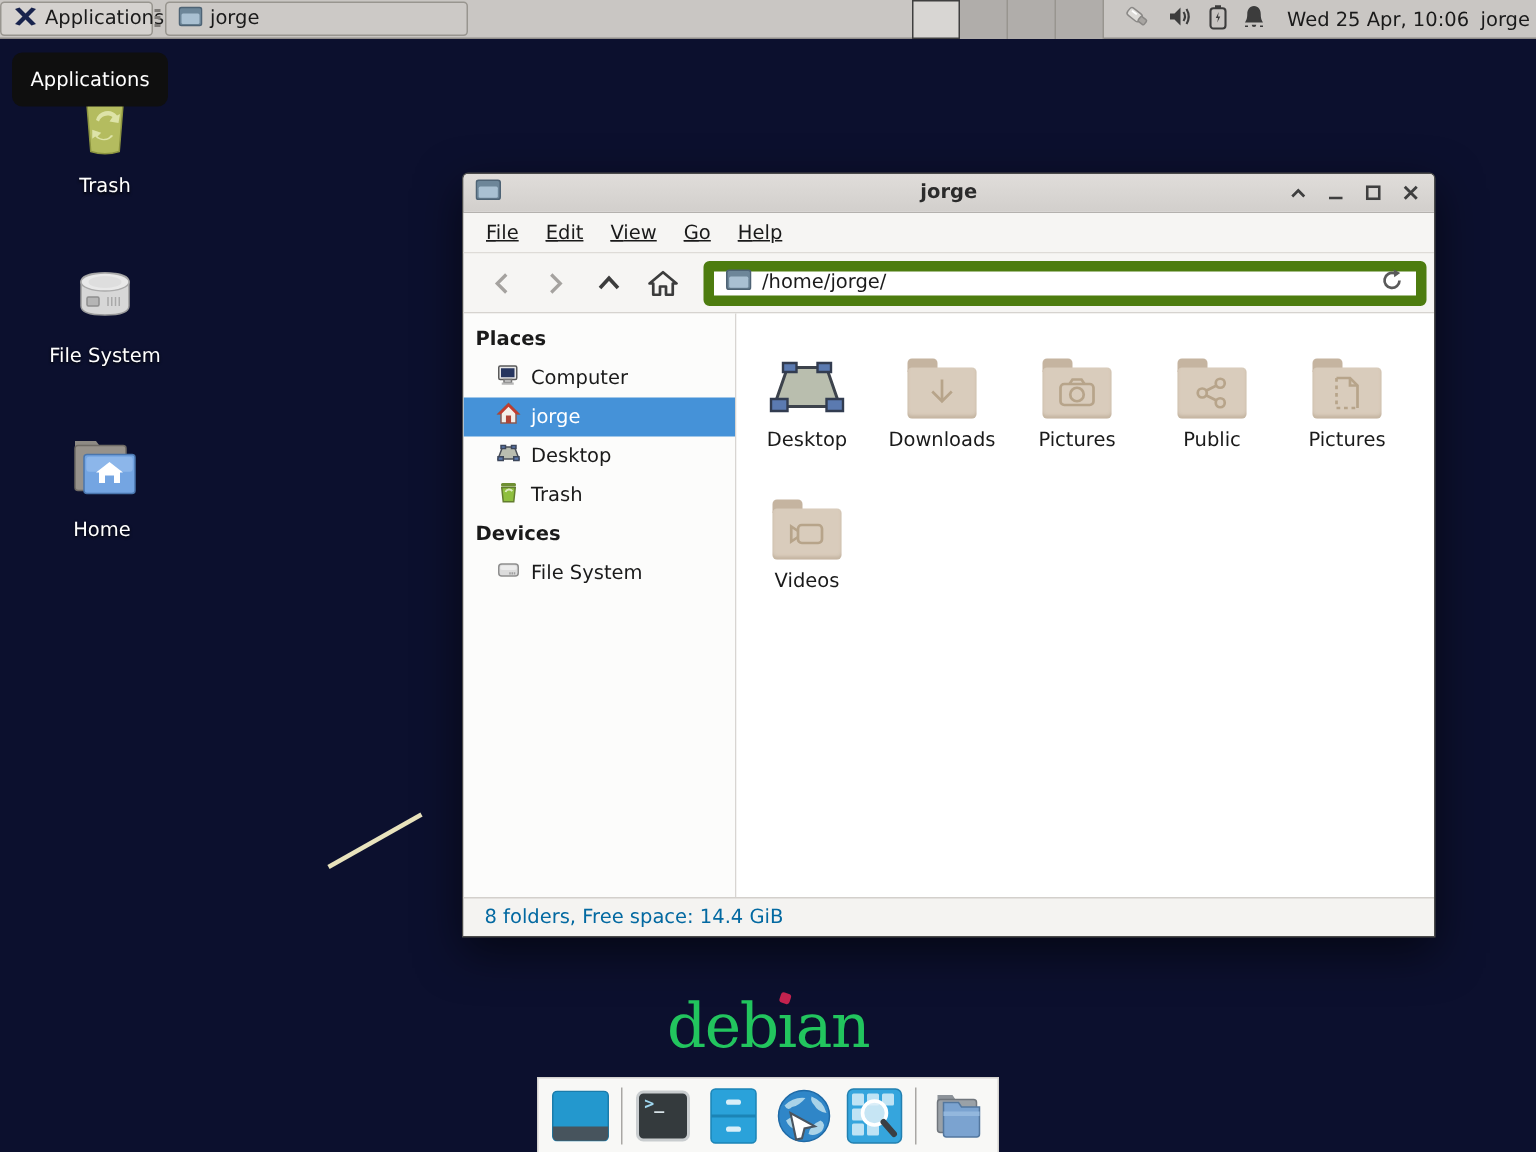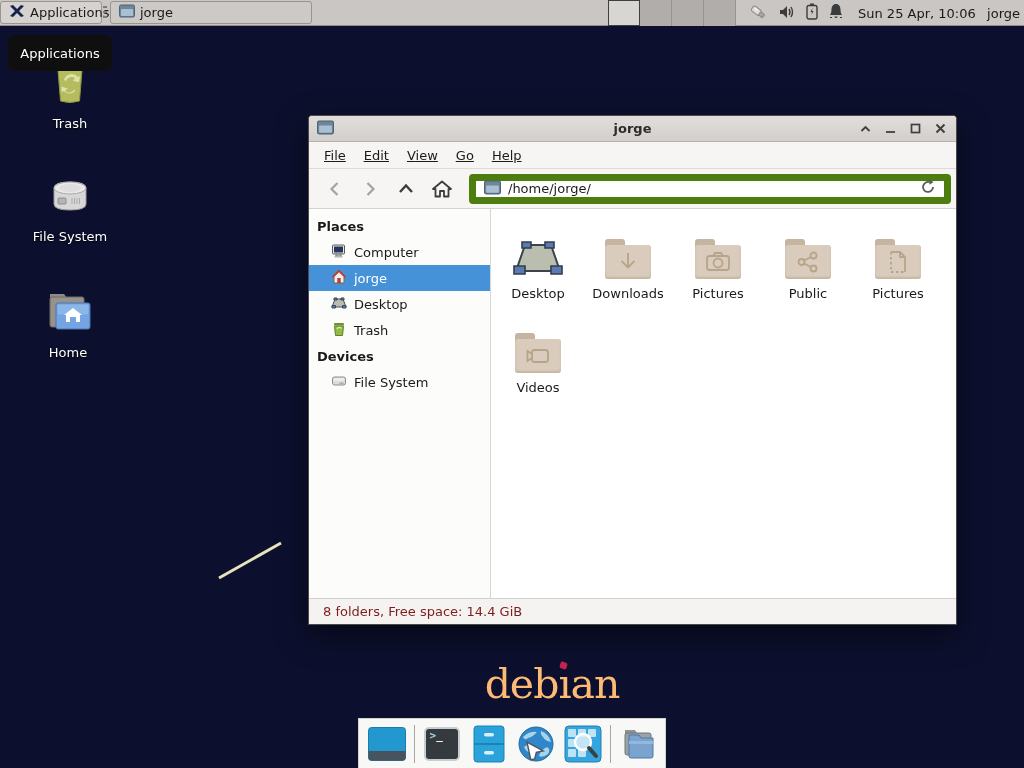--- a/index.html
+++ b/index.html
@@ -48,24 +48,24 @@
   .side-header { height:26px; display:flex; align-items:center; padding-left:8px; font-weight:bold; }
   .side-item { height:26px; display:flex; align-items:center; padding-left:22px; gap:7px;text-align:right; }
   .side-item.selected { background:#4592d8; color:#fff; }
   #main { flex:1; background:#fff; padding:12px 0 0 2px; display:flex; flex-wrap:wrap; align-content:flex-start; }
   .tile { width:90px; height:94px; display:flex; flex-direction:column; align-items:center; }
   .tile .ticon { height:58px; display:flex; align-items:flex-end; justify-content:center; }
   .tile .tlbl { margin-top:7px; }
   .folder-glyph { position:relative; width:46px; height:40px; }
   .folder-body { position:absolute; left:0; top:6px; width:46px; height:34px; background:#d9ccbc; border-radius:3px; box-shadow:inset 0 -2px 2px rgba(160,140,115,.35); display:flex; align-items:center; justify-content:center; }
   .folder-tab { position:absolute; left:0; top:0; width:20px; height:9px; background:#c5b4a0; border-radius:3px 3px 0 0; }
-  #statusbar { height:26px; background:#f4f3f1; border-top:1px solid #d3d0cc; display:flex; align-items:center; padding-left:14px; color:#7f1d1d; }
-
-  
-  #debian { position:absolute; left:437px; top:660px; width:150px; text-align:center; color:#fdba74; font-family:"DejaVu Serif","Liberation Serif",serif; font-size:41px; letter-spacing:-1px; z-index:5;margin-left:40px; }
+  #statusbar { height:26px; background:#f4f3f1; border-top:1px solid #d3d0cc; display:flex; align-items:center; padding-left:14px; color:#0369a1; }
+
+  
+  #debian { position:absolute; left:437px; top:660px; width:150px; text-align:center; color:#22c55e; font-family:"DejaVu Serif","Liberation Serif",serif; font-size:41px; letter-spacing:-1px; z-index:5; }
   .logo-i { position:relative; }
   .logo-i::after { content:""; position:absolute; left:2px; top:2px; width:7px; height:7px; background:#c5234f; transform:rotate(18deg); border-radius:2px; }
 
   
   #dock { position:absolute; left:358px; top:718px; width:308px; height:50px; background:#f8f8f6; border:1px solid #d4d2cf; border-bottom:none; display:flex; align-items:center; justify-content:center; gap:7px; z-index:10; }
   .dock-item { width:40px; height:40px; display:flex; align-items:center; justify-content:center; }
   .dock-sep { width:1px; height:38px; background:#a9a7a4; }
   #dock-terminal-face { width:36px; height:34px; background:#343a3d; border:2px solid #c9cdcf; border-radius:5px; color:#e8f4fa; font-family:"DejaVu Sans Mono","Liberation Mono",monospace; font-size:11px; font-weight:bold; padding:2px 0 0 4px; line-height:10px; }
 
   #desk-line { position:absolute; left:0; top:0; width:1024px; height:768px; pointer-events:none; z-index:4; }
@@ -123,21 +123,21 @@
     </span>
     <span>
       <svg width="16" height="17" viewBox="0 0 16 17">
           <path d="M8 1 C5 1 3.5 3.5 3.5 6.5 C3.5 10 2.5 11 2 12 H14 C13.5 11 12.5 10 12.5 6.5 C12.5 3.5 11 1 8 1 Z" fill="#3c3c3c"></path>
           <path d="M6.5 13.5 a1.5 1.5 0 0 0 3 0" fill="#3c3c3c"></path>
           <line x1="2" y1="14.5" x2="4" y2="14.5" stroke="#3c3c3c"></line>
           <line x1="12" y1="14.5" x2="14" y2="14.5" stroke="#3c3c3c"></line>
         </svg>
     </span>
   </div>
-  <div id="clock">Sun 25 Apr, 10:06</div>
+  <div id="clock">Wed 25 Apr, 10:06</div>
   <div id="panel-user">jorge</div>
 </div>
 
 <div id="tooltip">
   <span>Applications</span>
 </div>
 
 <div class="desk-icon" id="desk-trash">
   <span>
     <svg width="48" height="48" viewBox="0 0 48 48">

